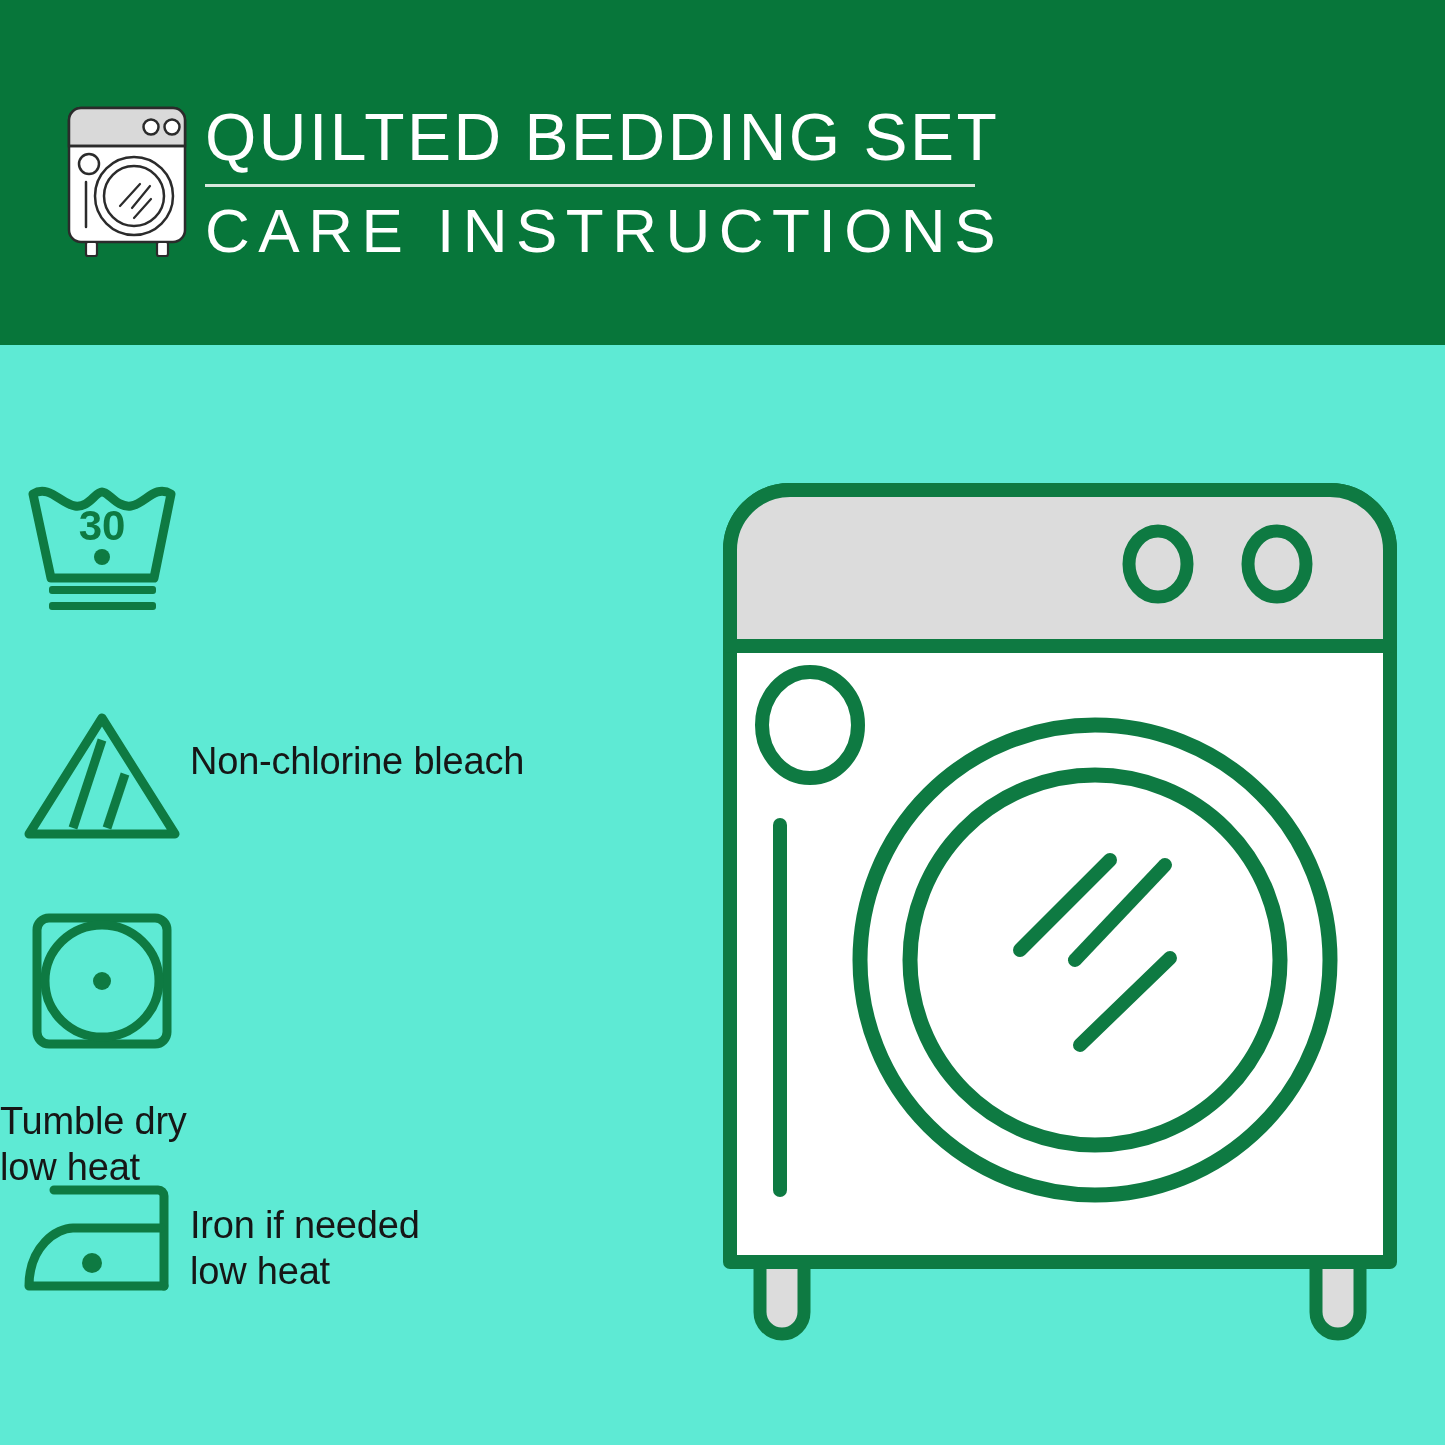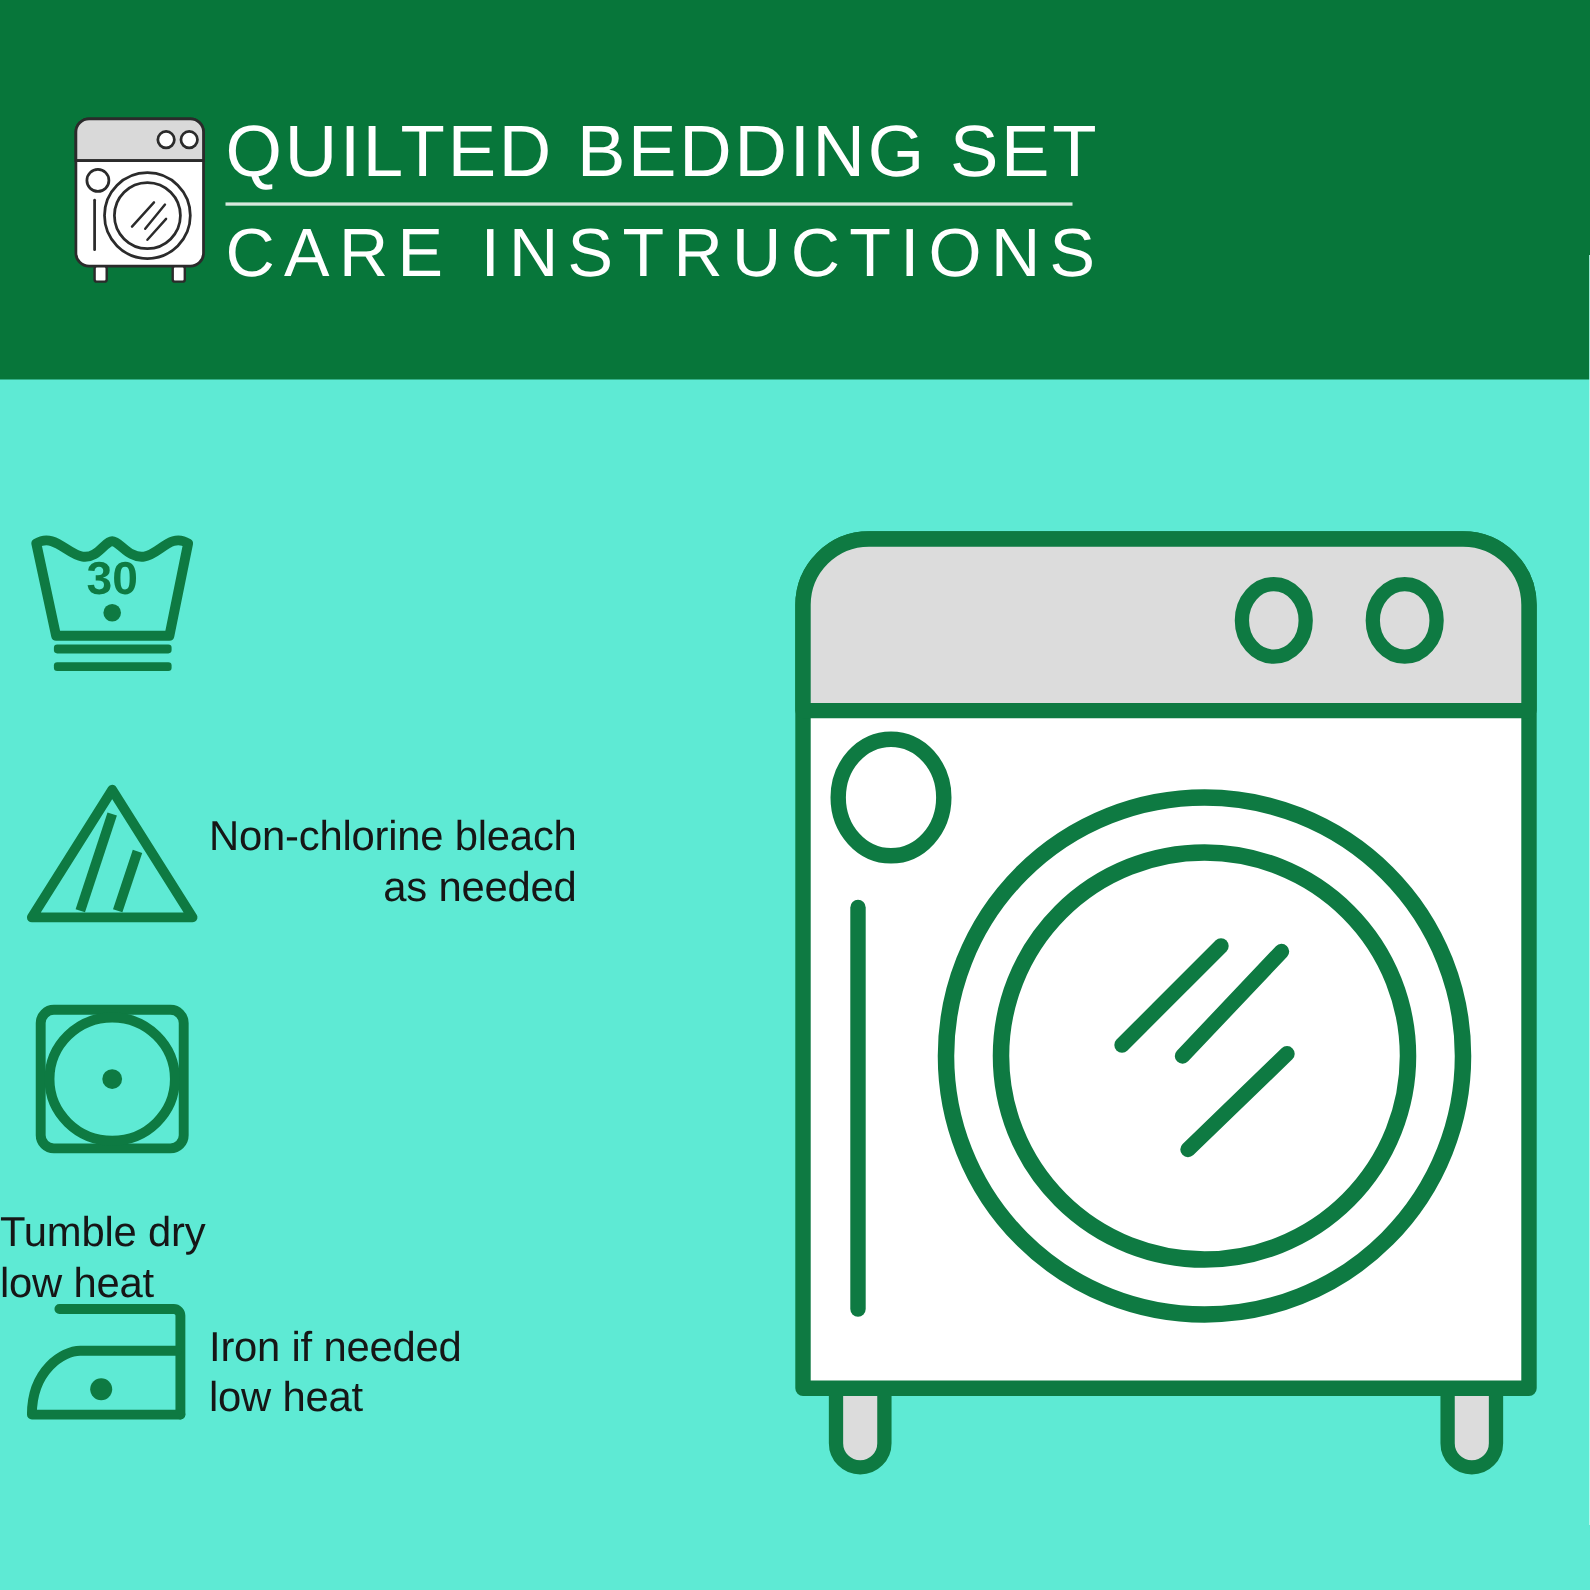--- a/index.html
+++ b/index.html
@@ -92,21 +92,21 @@
     font-family: "Liberation Sans", sans-serif;
     font-size: 38px;
     font-weight: 400;
     line-height: 46px;
     letter-spacing: -0.2px;
     padding-top: 4px;
   }
   .care-text .ln { display: block; white-space: nowrap; }
 
   #row-0 { top: 0px; }
-  #row-1 { top: 230px; text-align: right; }
+  #row-1 { top: 230px; }
   #row-2 { top: 436px; flex-direction: column; }
   #row-3 { top: 696px; }
 
   #row-0 .care-text { padding-top: 22px; }
   #row-1 .care-text { padding-top: 38px; }
   #row-2 .care-text { padding-top: 42px; }
   #row-3 .care-text { padding-top: 36px; }
 
   
   #machine-illustration {
@@ -183,21 +183,20 @@
         <svg width="175" height="150" viewBox="0 0 175 150" xmlns="http://www.w3.org/2000/svg">
 
           <path d="M87 18 L160 134 L14 134 Z" fill="none" stroke="#0E7A42" stroke-width="9" stroke-linejoin="round"></path>
 
           <line x1="87" y1="40" x2="58" y2="128" stroke="#0E7A42" stroke-width="9" stroke-linecap="butt"></line>
           <line x1="110" y1="74" x2="92" y2="128" stroke="#0E7A42" stroke-width="9" stroke-linecap="butt"></line>
         </svg>
       </div>
       <div class="care-text">
         <span class="ln">Non-chlorine bleach</span>
-        <span class="ln">as needed</span>
       </div>
     </div>
 
     <div class="care-row" id="row-2">
       <div class="care-symbol">
         <svg width="175" height="150" viewBox="0 0 175 150" xmlns="http://www.w3.org/2000/svg">
           <rect x="22" y="12" width="130" height="126" rx="12" fill="none" stroke="#0E7A42" stroke-width="9"></rect>
           <ellipse cx="87" cy="75" rx="57" ry="56" fill="none" stroke="#0E7A42" stroke-width="9"></ellipse>
           <circle cx="87" cy="75" r="9" fill="#0E7A42"></circle>
         </svg>

